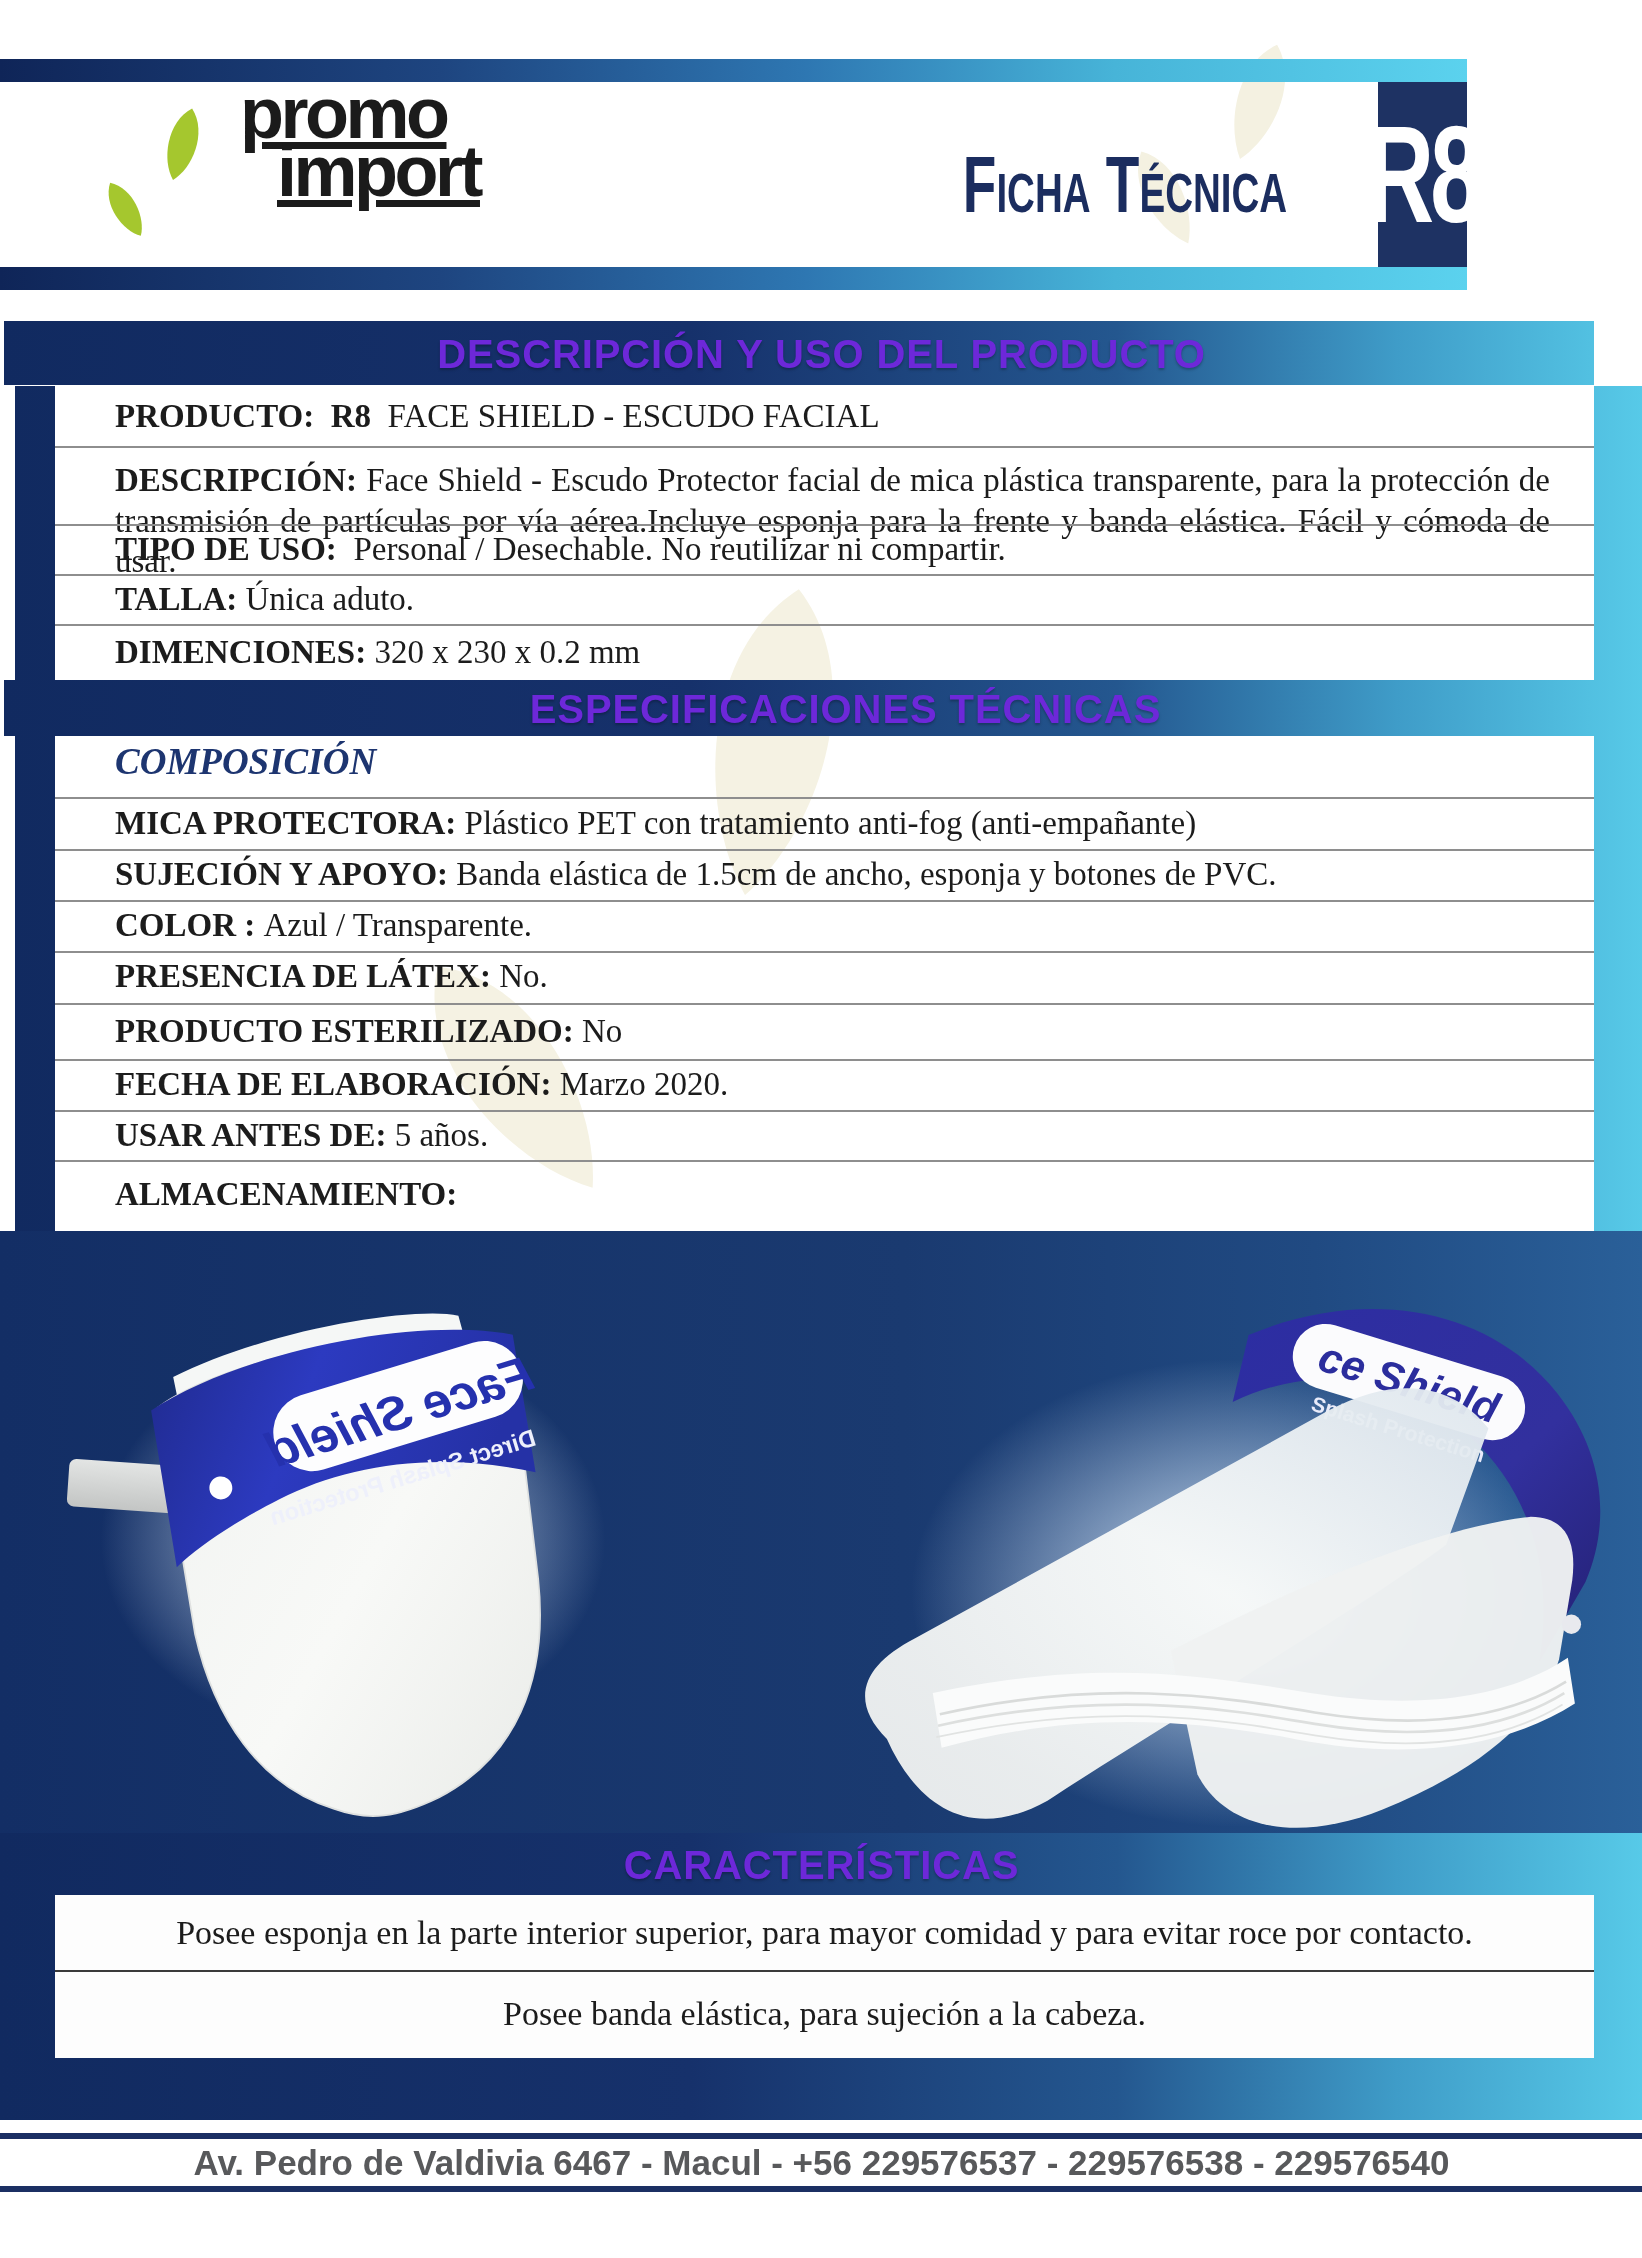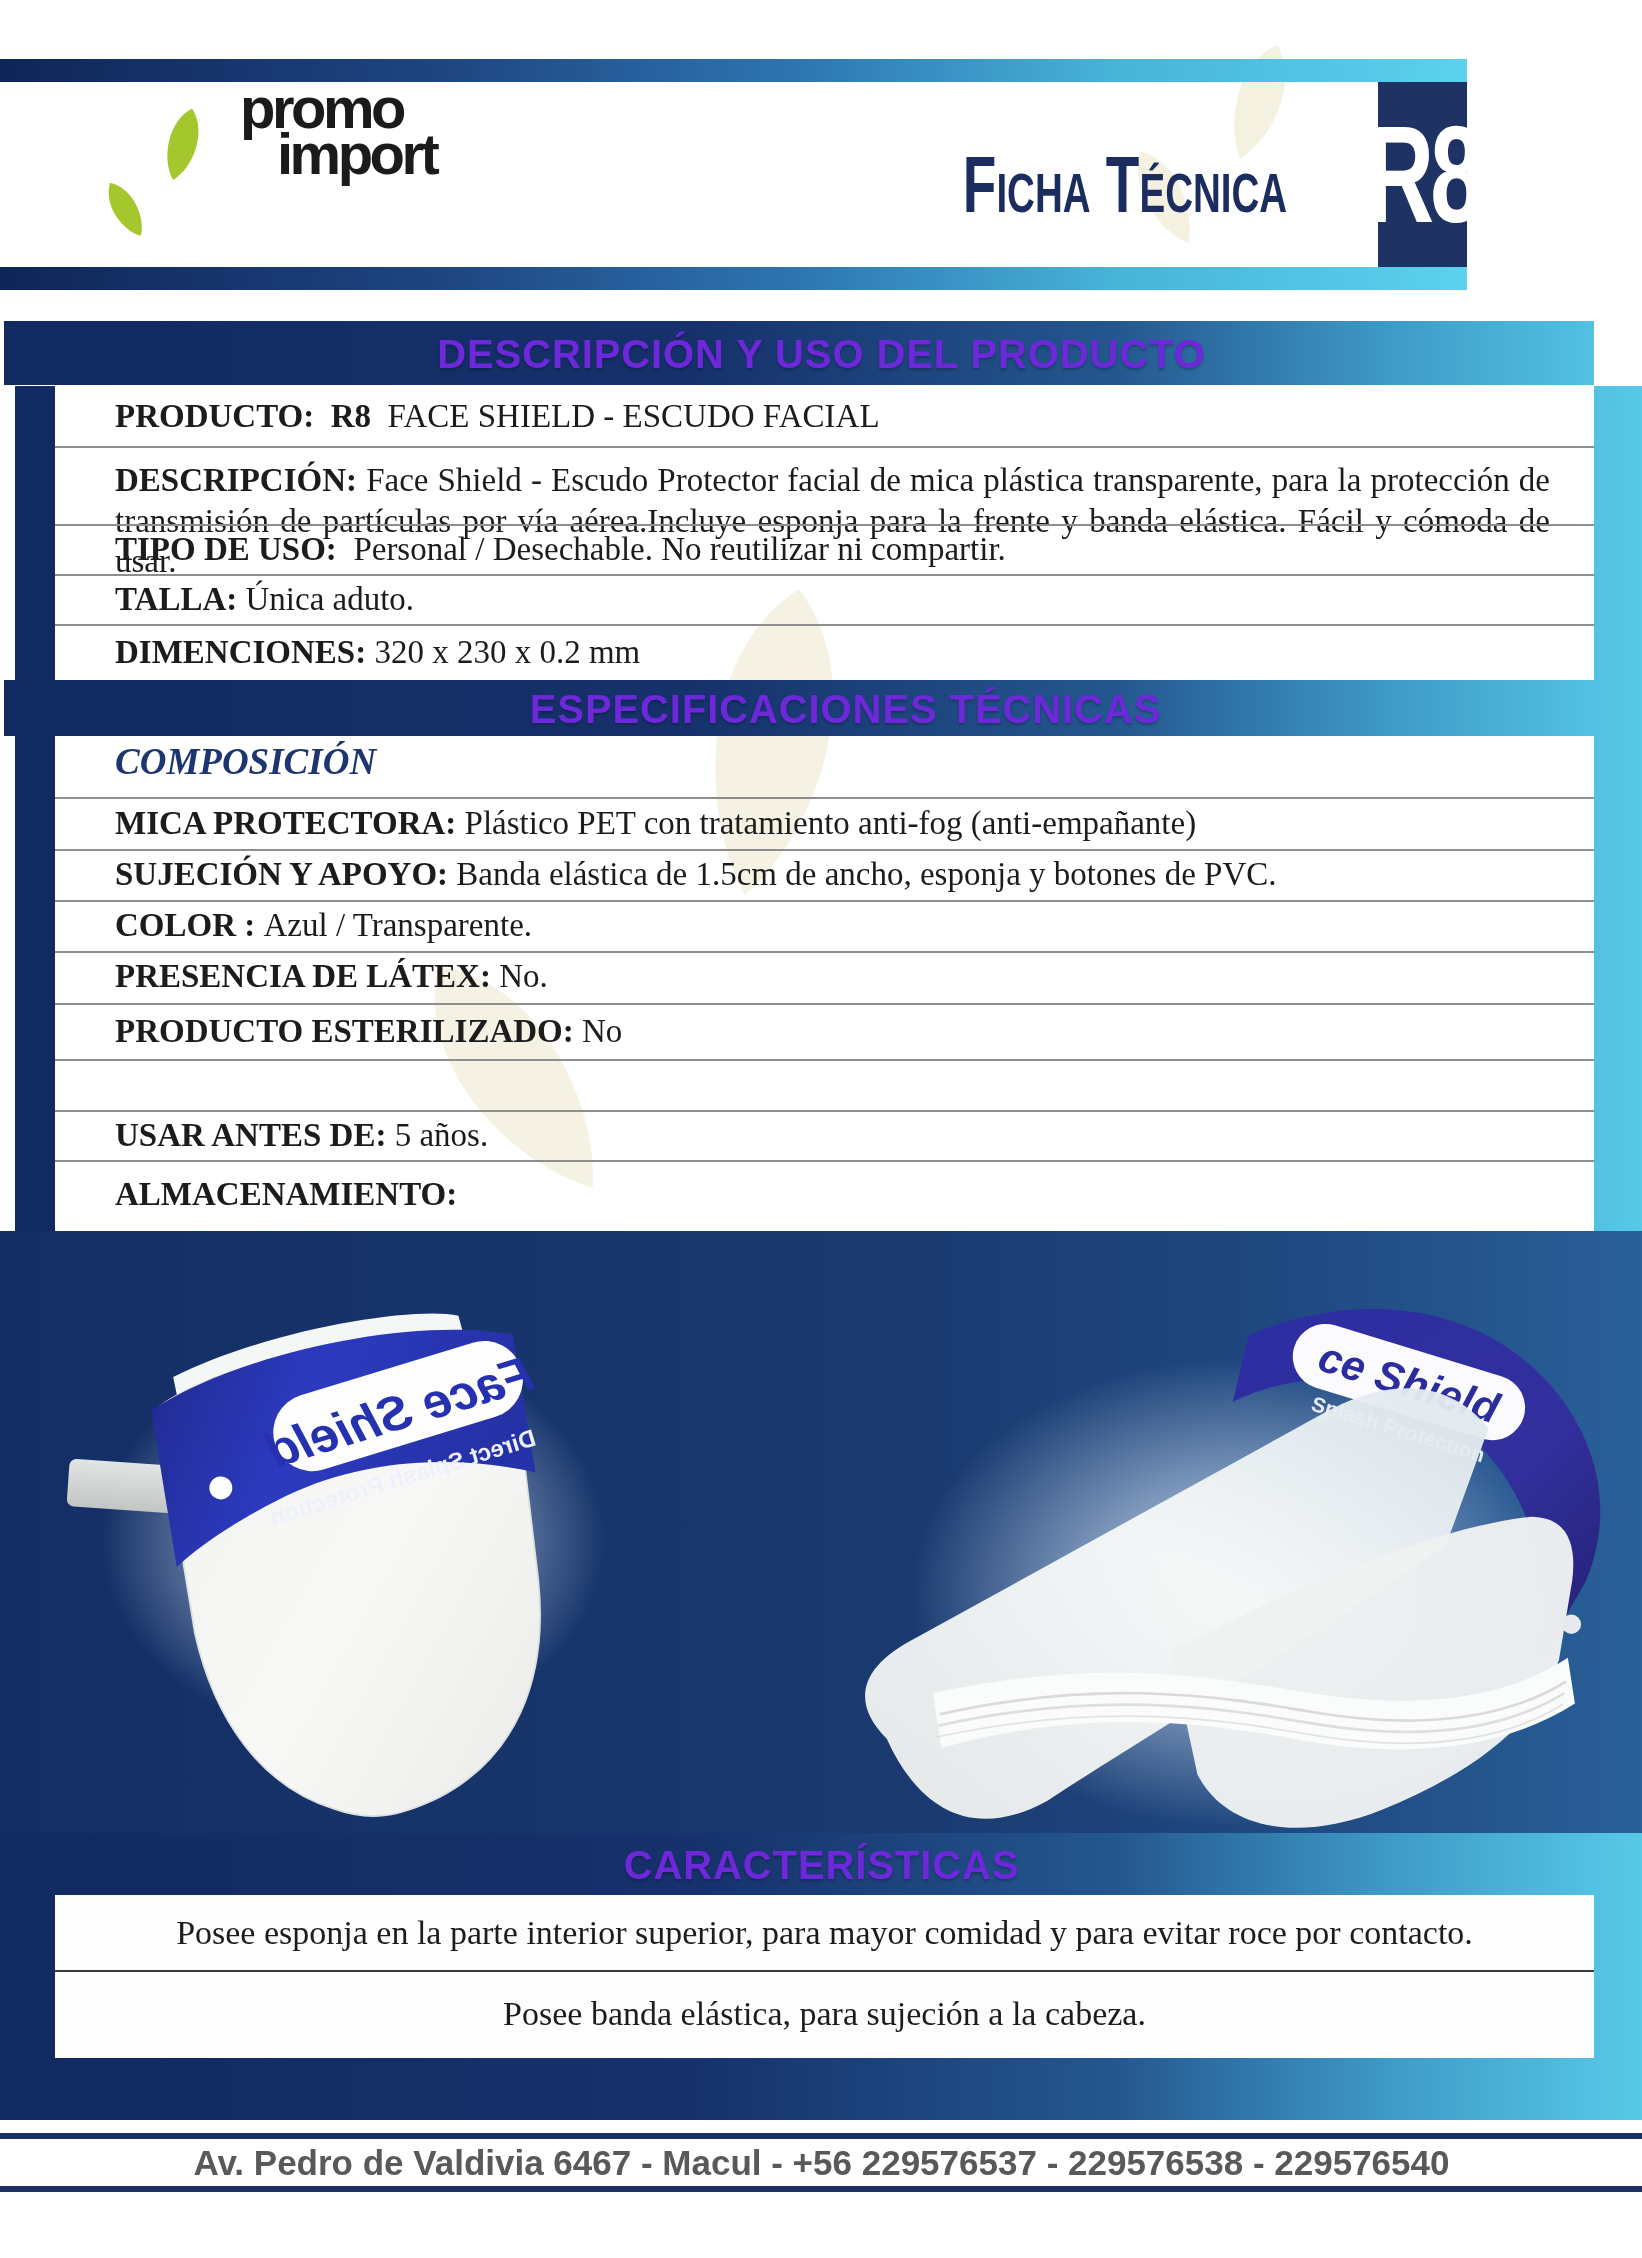--- a/index.html
+++ b/index.html
@@ -13,21 +13,21 @@
         background-size:1643px 100%;background-repeat:no-repeat;}
   .bar{position:absolute;z-index:2;
         background-image:linear-gradient(90deg,#0f2558 0%,#1e4580 30%,#2e77b2 55%,#47b4d8 76%,#5bd2ee 100%);
         background-size:1467px 100%;background-repeat:no-repeat;}
 
   .watermark{position:absolute;z-index:1;}
 
   
   .logo-flower{left:85px;top:92px;width:176px;height:176px;z-index:3;}
   .logo-text{left:240px;top:85px;z-index:3;font-weight:bold;color:#1b1b1b;
-             font-size:58px;line-height:0.80;letter-spacing:-3.5px;}
+             font-size:72px;line-height:0.80;letter-spacing:-3.5px;text-decoration:underline;}
   .logo-text .l2{margin-left:37px;display:block;}
   .ficha-title{left:891px;top:146px;width:468px;z-index:3;text-align:center;
                font-variant:small-caps;font-weight:bold;color:#1b2d5f;font-size:67px;
                transform:scaleX(0.82) scaleY(1.18);transform-origin:center;}
   .code-box{left:1378px;top:82px;width:89px;height:185px;background:#1e3263;z-index:3;
             display:flex;align-items:center;justify-content:center;}
   .code-box span{color:#ffffff;font-weight:bold;font-size:131px;
                  transform:scaleX(0.72) scaleY(1.05);letter-spacing:-5.3px;}
 
   
@@ -227,20 +227,24 @@
     <div class="row" style="top:214px;height:51px;">
       <span class="lbl">PRESENCIA DE LÁTEX: </span>
         <span>No.</span>
     </div>
     <div class="sep" style="top:266px;"></div>
     <div class="row" style="top:266px;height:56px;">
       <span class="lbl">PRODUCTO ESTERILIZADO: </span>
         <span>No</span>
     </div>
     <div class="sep" style="top:322px;"></div>
+    <div class="row" style="top:322px;height:51px;">
+      <span class="lbl">FECHA DE ELABORACIÓN: </span>
+        <span>Marzo 2020.</span>
+    </div>
     <div class="sep" style="top:373px;"></div>
     <div class="row" style="top:373px;height:50px;">
       <span class="lbl">USAR ANTES DE: </span>
         <span>5 años.</span>
     </div>
     <div class="sep" style="top:423px;"></div>
     <div class="row" style="top:423px;height:71px;align-items:flex-start;padding-top:16px;">
       <span class="lbl">ALMACENAMIENTO: </span>
     </div>
   </div>

